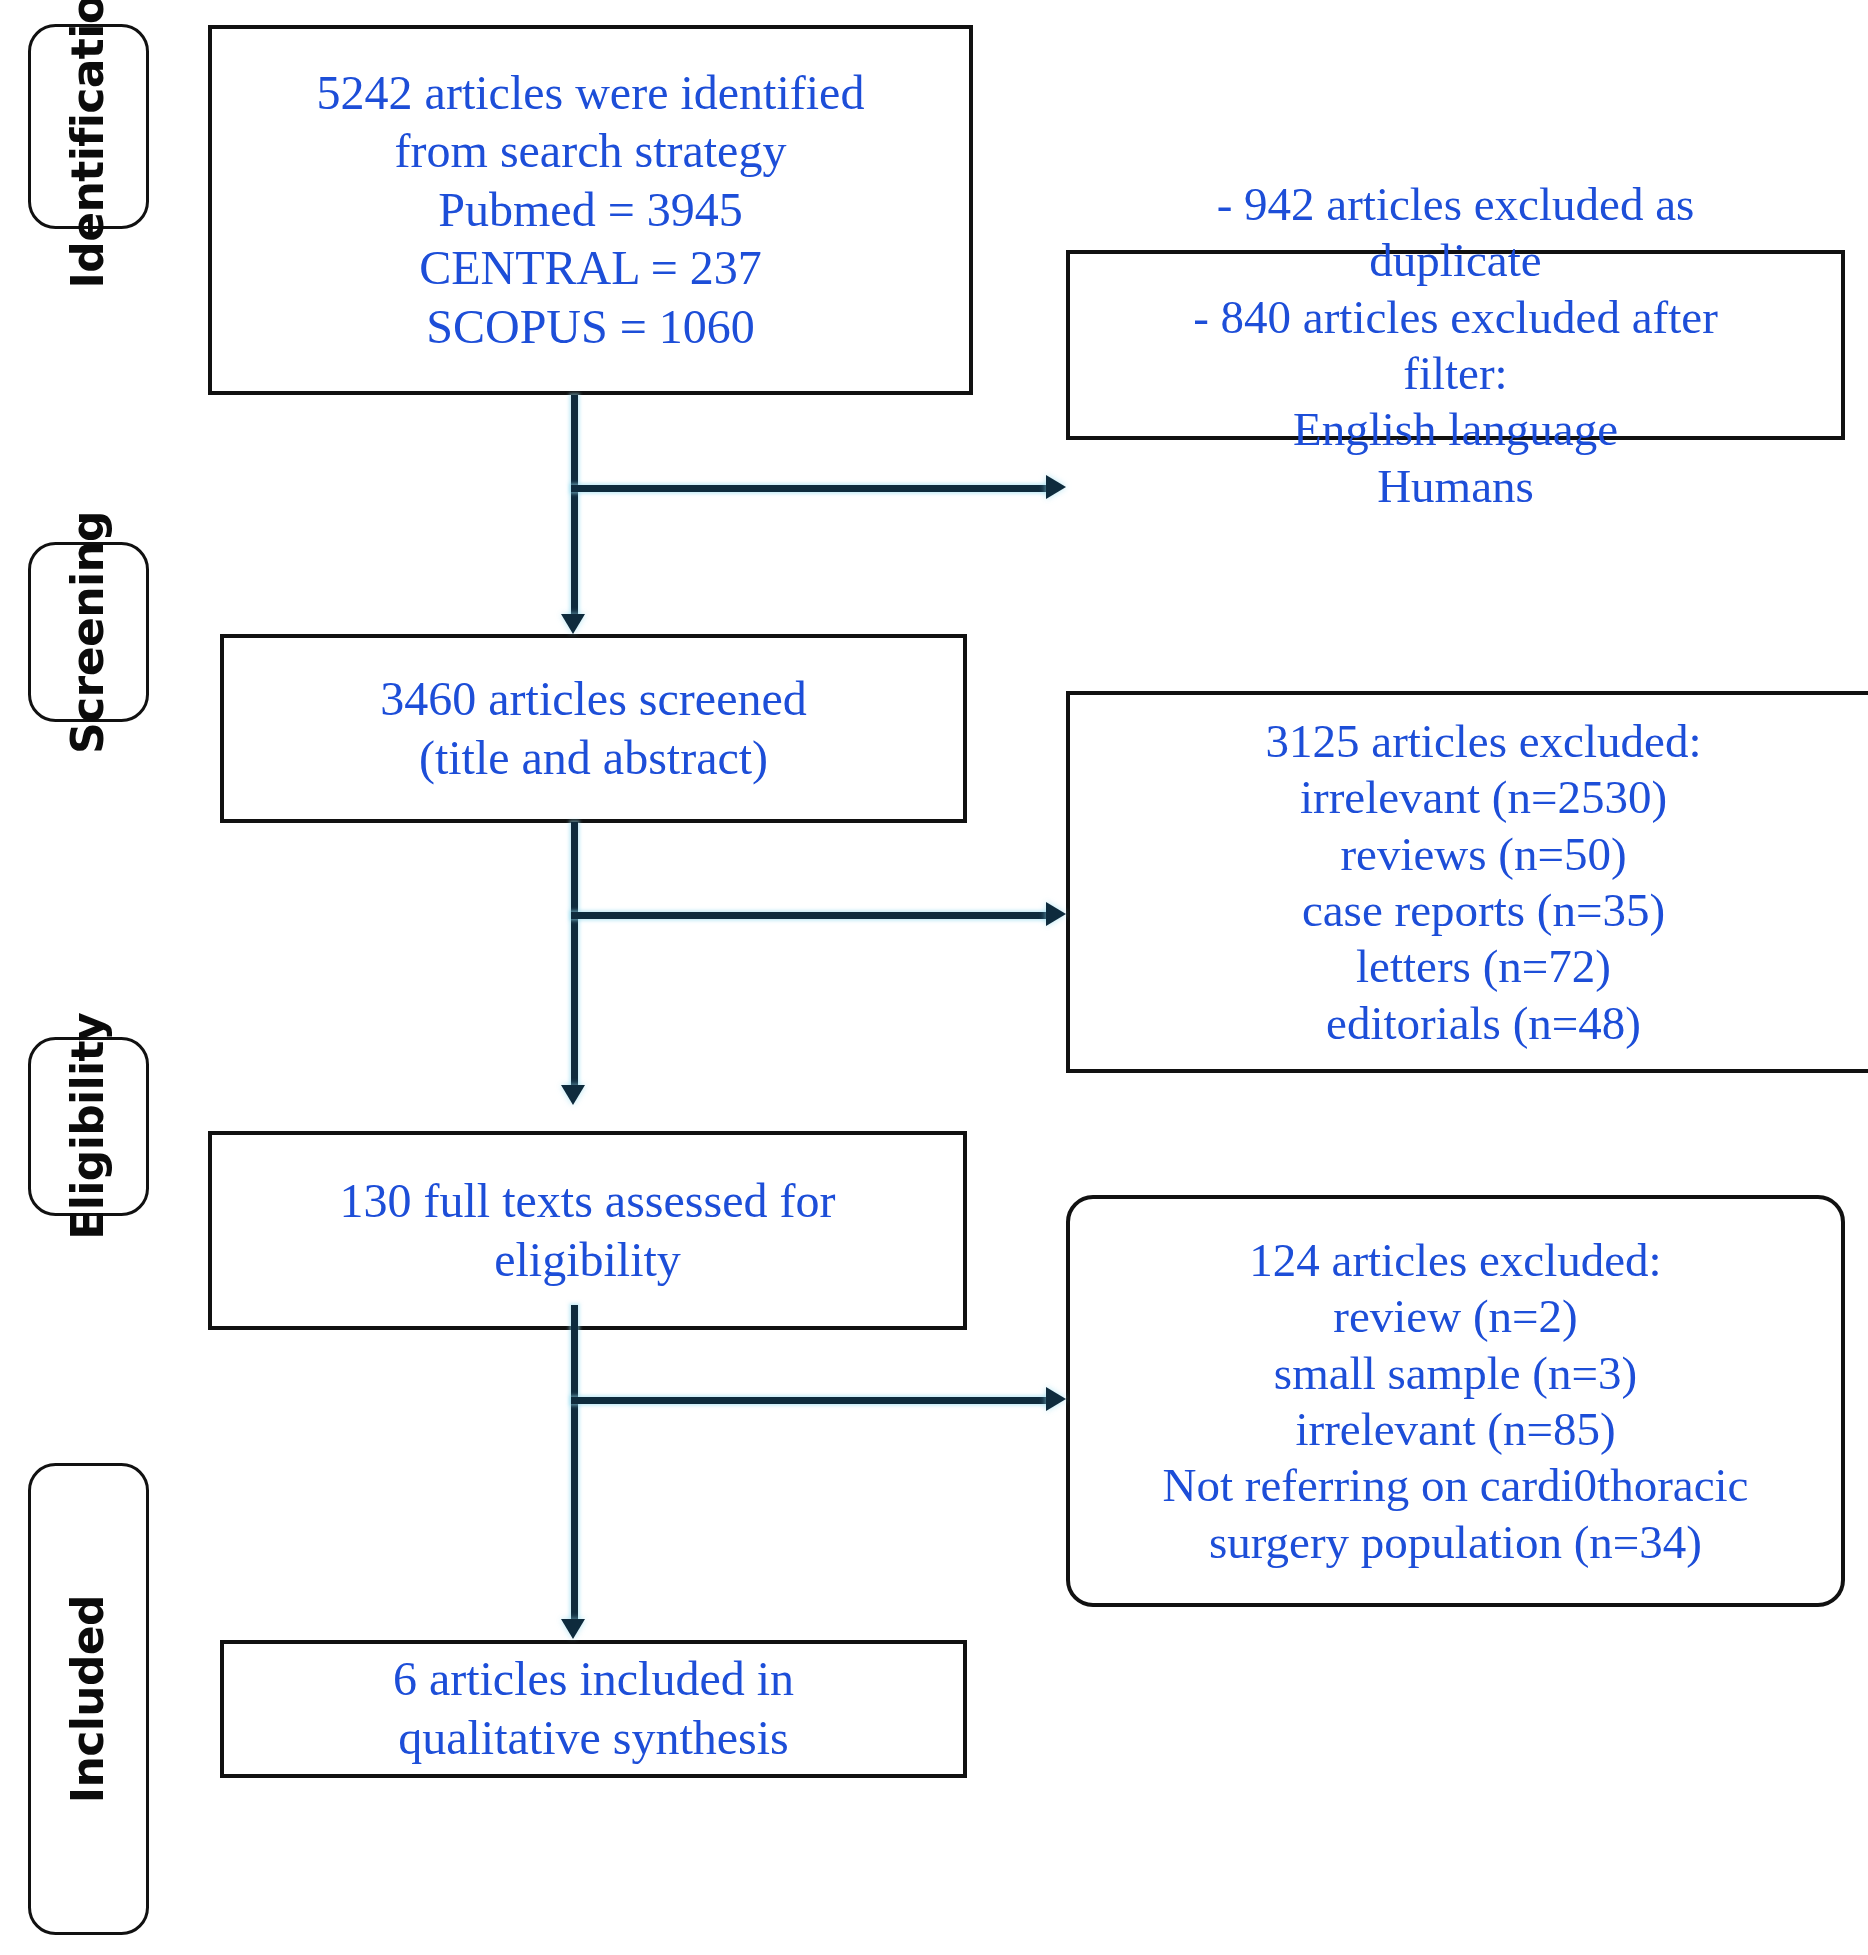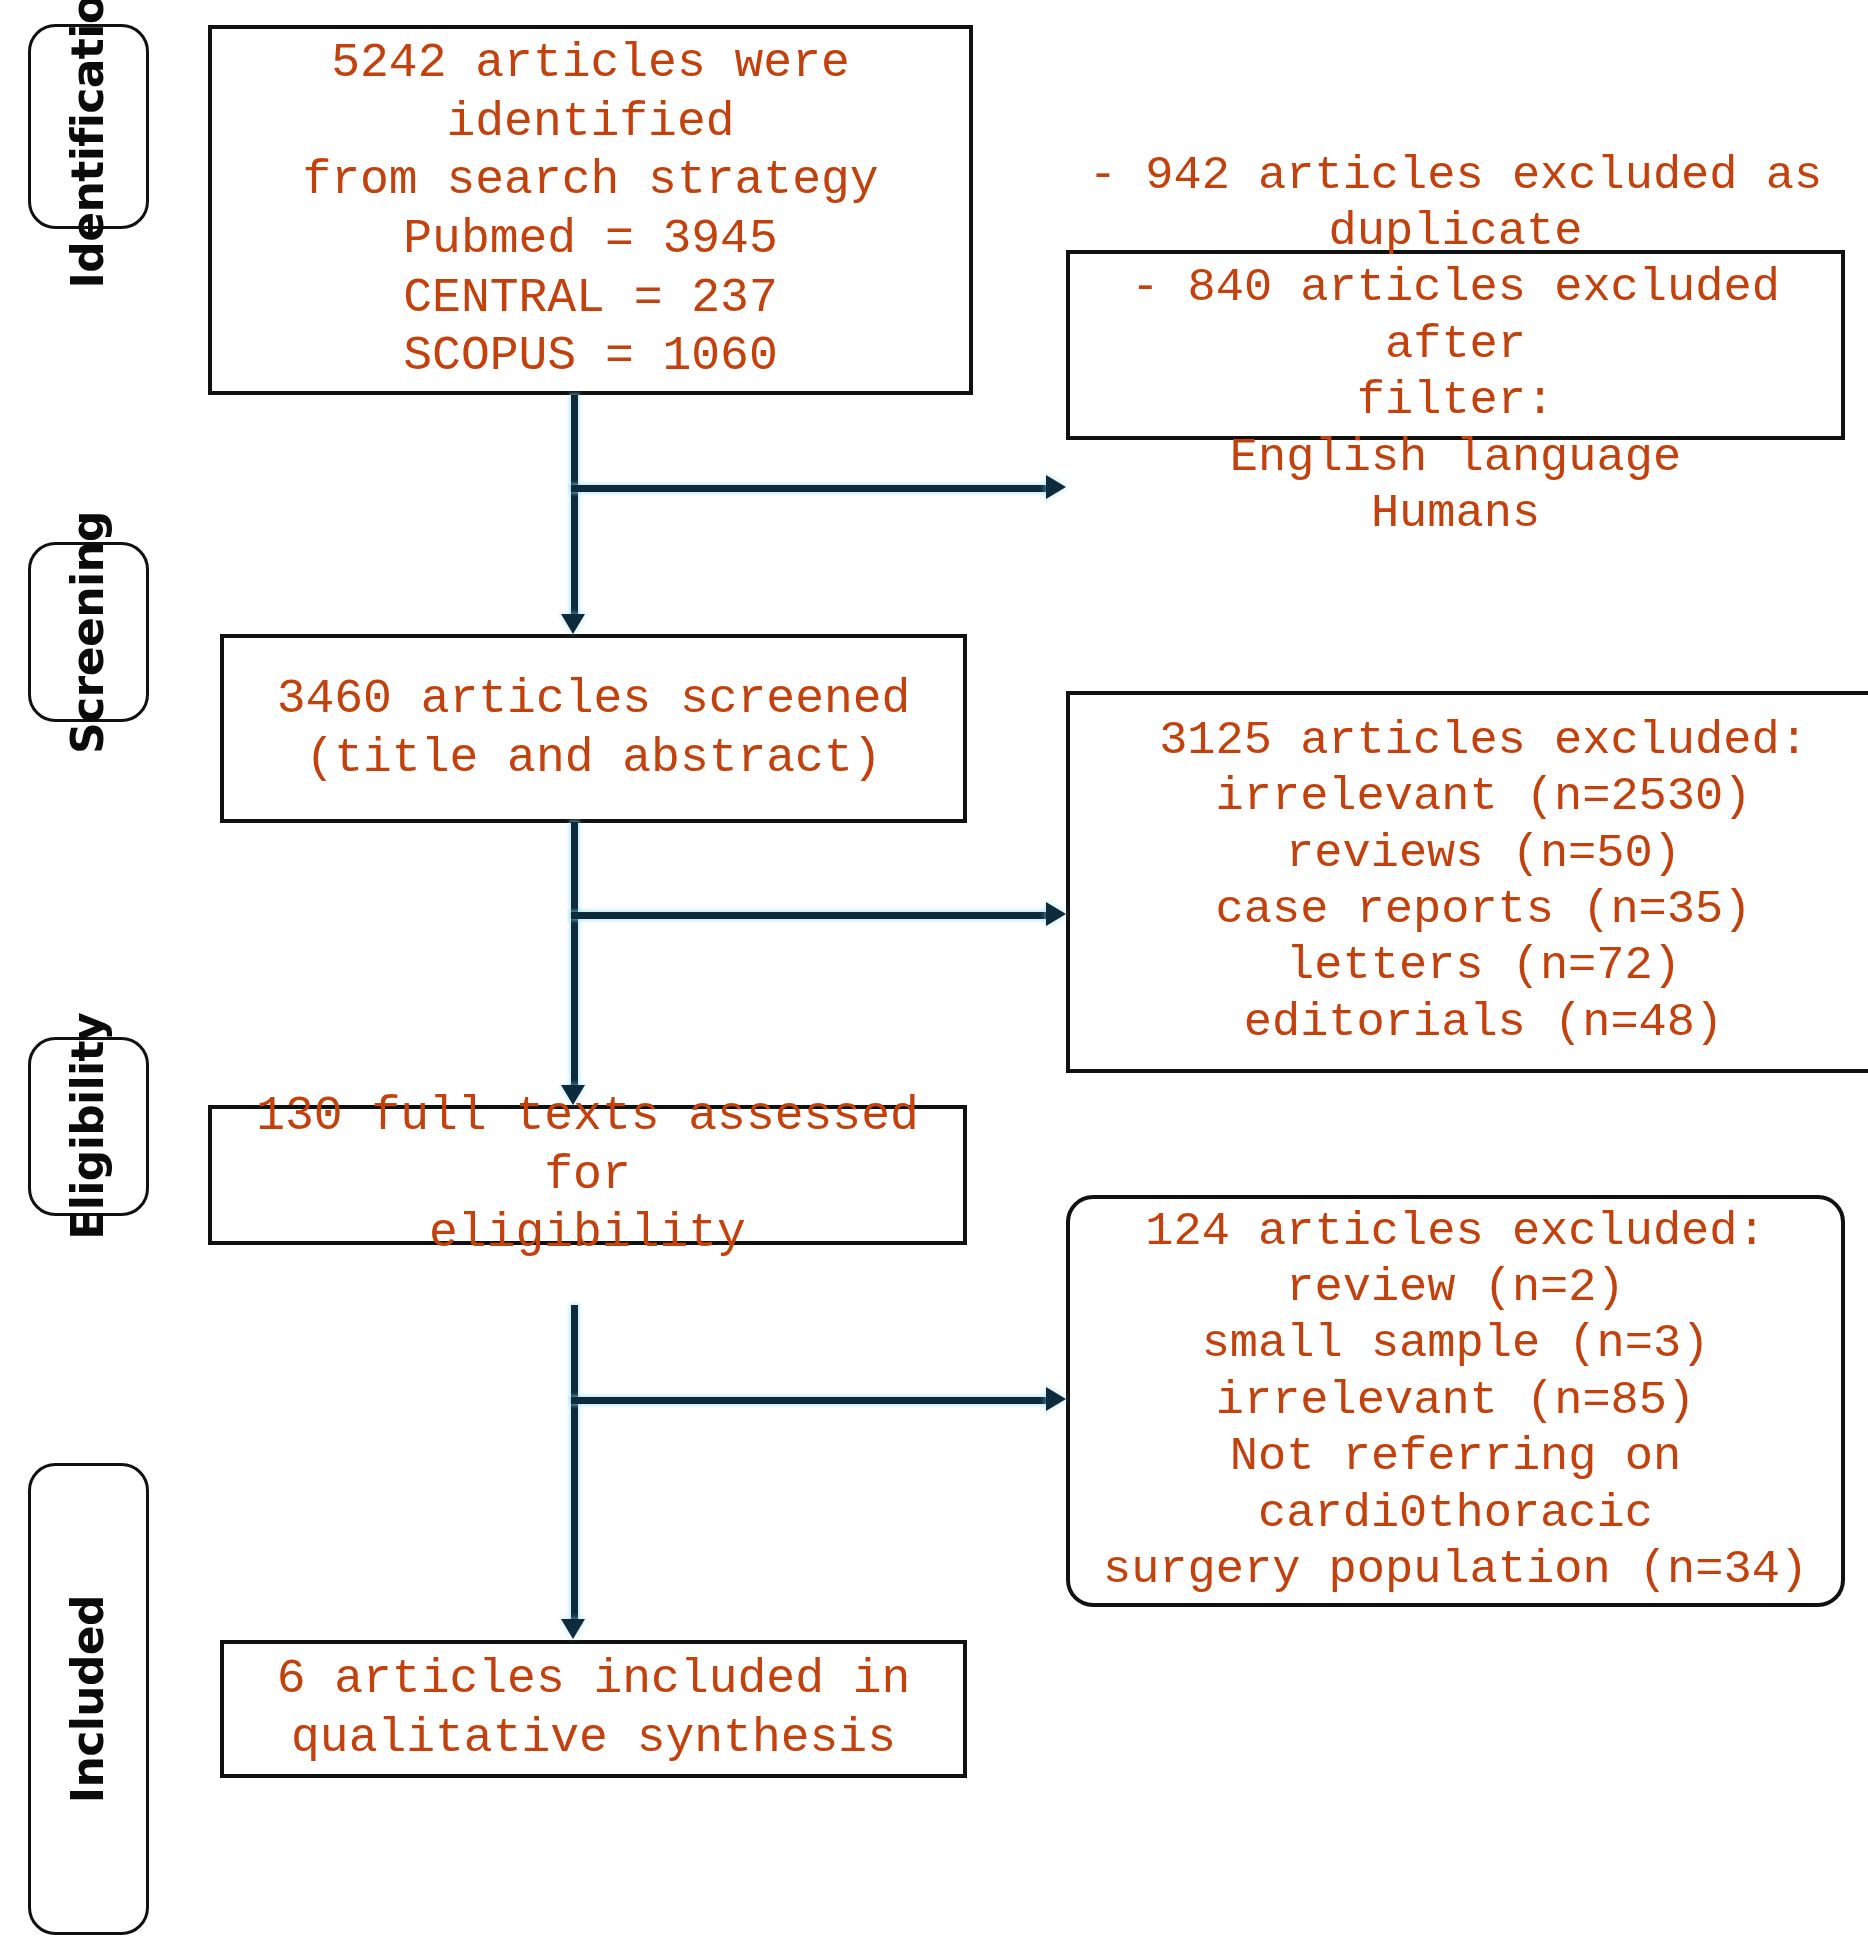--- a/index.html
+++ b/index.html
@@ -34,24 +34,24 @@
   
   .pbox{
     position:absolute;
     border:4.2px solid #111111;
     background:#ffffff;
     box-sizing:border-box;
     display:flex;align-items:center;justify-content:center;
     text-align:center;
   }
   .pbox .ptext{
-    font-family:Liberation Mono, monospace;
+    font-family:Liberation Serif, serif;
     font-size:48px;
     line-height:1.22;
-    color:#c2410c;
+    color:#1d4ed8;
     padding:0 15.5px;
     white-space:pre-line;
   }
   .pbox.wide .ptext{font-size:47px;line-height:1.20;}
 
   
   .vline{
     position:absolute;
     width:6.6px;
     background:#0e2b3d;
@@ -107,21 +107,21 @@
 Pubmed = 3945
 CENTRAL = 237
 SCOPUS = 1060</div>
   </div>
 
   <div class="pbox" style="left:220px;top:634px;width:747px;height:189px;">
     <div class="ptext">3460 articles screened
 (title and abstract)</div>
   </div>
 
-  <div class="pbox" style="left:208px;top:1105px;width:759px;height:140px;">
+  <div class="pbox" style="left:208px;top:1131px;width:759px;height:199px;">
     <div class="ptext">130 full texts assessed for
 eligibility</div>
   </div>
 
   <div class="pbox" style="left:220px;top:1640px;width:747px;height:138px;">
     <div class="ptext">6 articles included in
 qualitative synthesis</div>
   </div>
 
   <div class="pbox wide" style="left:1066px;top:234px;width:779px;height:190px;margin-top:16px;">

